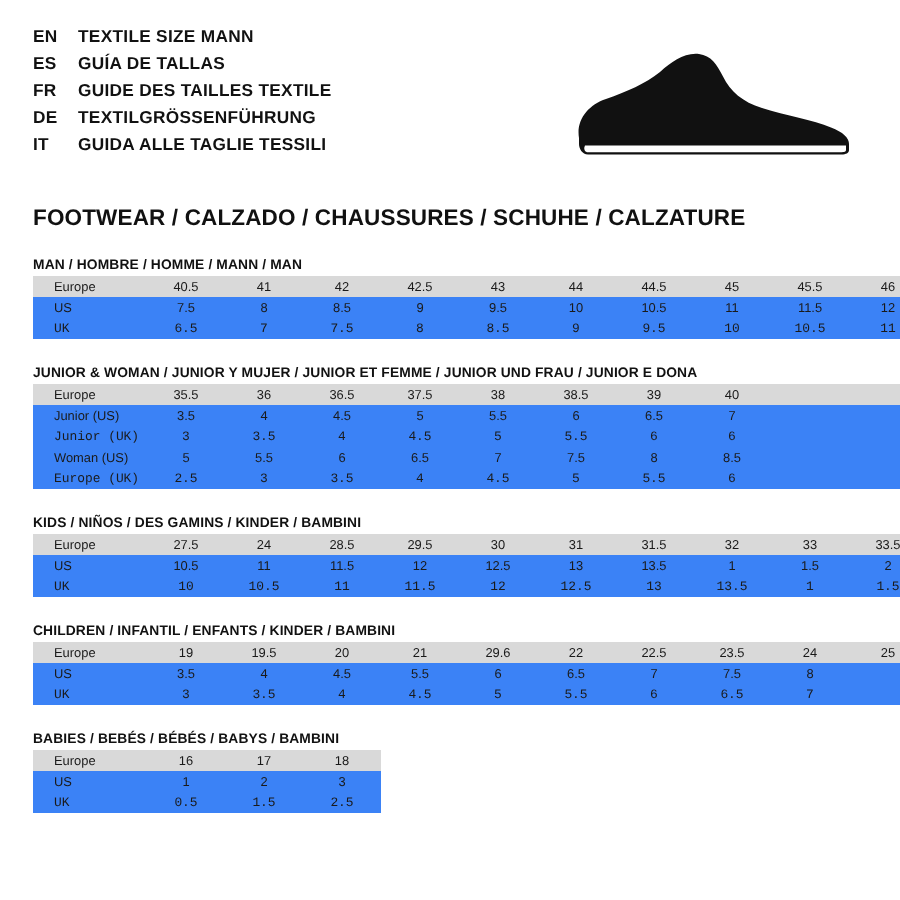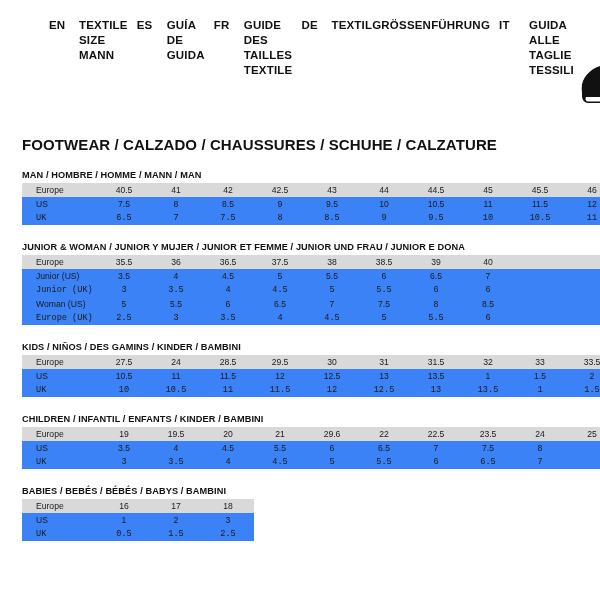--- a/index.html
+++ b/index.html
@@ -23,23 +23,22 @@
   }
 
   
   .header {
     display: flex;
     align-items: flex-start;
     justify-content: space-between;
   }
   .lang-block {
     display: flex;
-    flex-direction: row;
-    gap: 9px;
-    margin-left: 27px;
+    flex-direction: column;
+    gap: 3px;
   }
   .lang-row {
     display: flex;
     align-items: baseline;
     font-size: 11.5px;
     font-weight: bold;
     letter-spacing: 0.2px;
     line-height: 15px;
   }
   .lang-code {
@@ -115,21 +114,21 @@
 <div class="page">
 
   <div class="header">
     <div class="lang-block">
       <div class="lang-row">
         <span class="lang-code">EN</span>
         <span class="lang-text">TEXTILE SIZE MANN</span>
       </div>
       <div class="lang-row">
         <span class="lang-code">ES</span>
-        <span class="lang-text">GUÍA DE GUIDA</span>
+        <span class="lang-text">GUÍA DE TALLAS</span>
       </div>
       <div class="lang-row">
         <span class="lang-code">FR</span>
         <span class="lang-text">GUIDE DES TAILLES TEXTILE</span>
       </div>
       <div class="lang-row">
         <span class="lang-code">DE</span>
         <span class="lang-text">TEXTILGRÖSSENFÜHRUNG</span>
       </div>
       <div class="lang-row">

